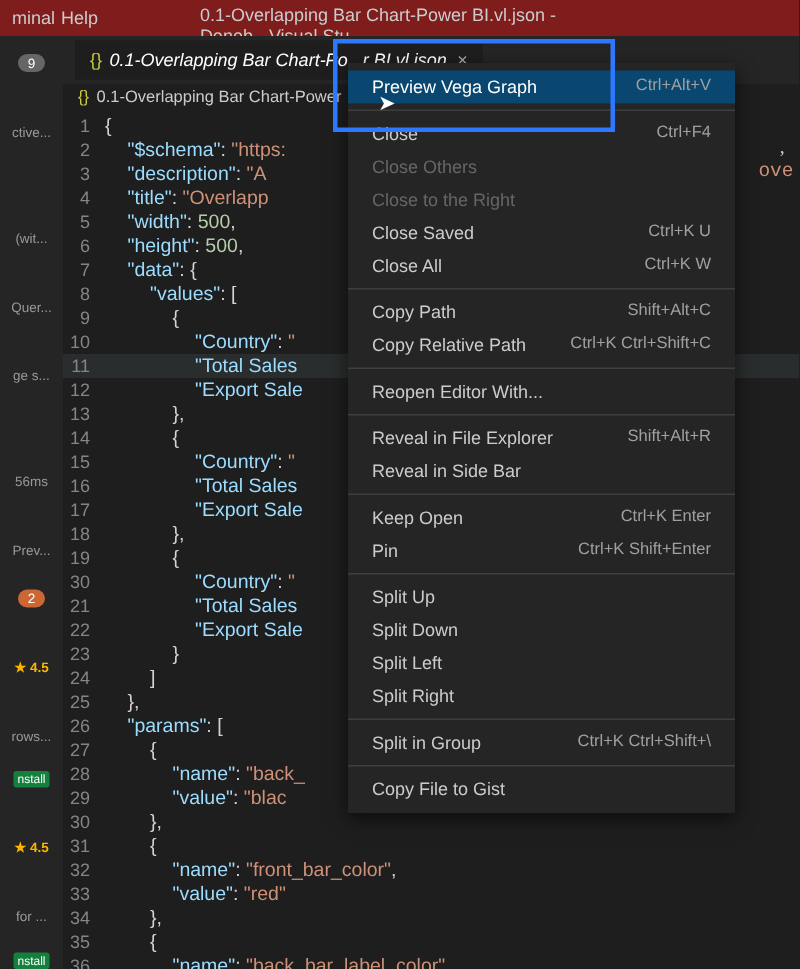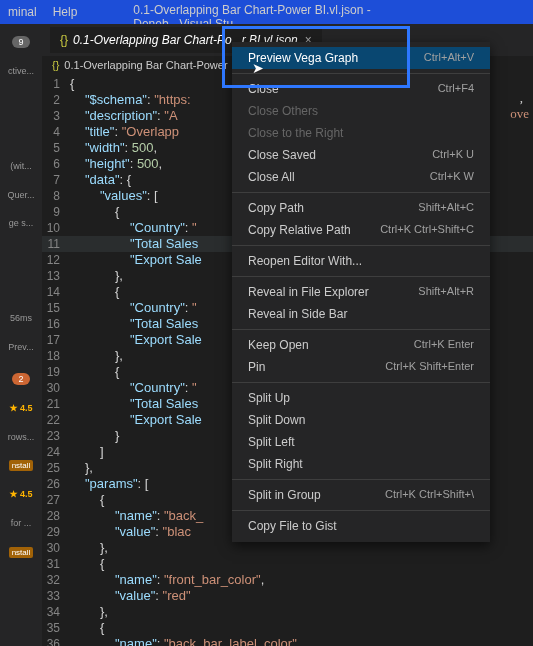--- a/index.html
+++ b/index.html
@@ -2,35 +2,35 @@
 <html><head>
   <meta charset="utf-8">
   <style>
     * { margin: 0; padding: 0; box-sizing: border-box; font-family: 'Segoe UI', Tahoma, sans-serif; }
     body {
       width: 533px; height: 646px;
       background: #1e1e1e; color: #d4d4d4;
       overflow: hidden; position: relative;
       font-size: 12px;
     }
-    .top-menu { display: flex; gap: 16px; padding: 5px 8px; color: #ccc; font-size: 12px; background: #1d4ed8; }
+    .top-menu { display: flex; gap: 4px; padding: 5px 8px; color: #ccc; font-size: 12px; background: #7f1d1d; }
     .title-bar { position: absolute; top: 3px; left: 50%; transform: translateX(-50%); color: #ccc; font-size: 12px; }
     .sidebar {
       position: absolute; left: 0; top: 24px; width: 42px; height: calc(100% - 24px);
       background: #252526; display: flex; flex-direction: column; align-items: center;
       gap: 18px; padding-top: 10px;
     }
-    .sidebar-section { font-size: 9px; color: #999; text-align: center; line-height: 1.2; }
+    .sidebar-section { font-size: 9px; color: #999; text-align: center; line-height: 1.2; margin-top: 17px; }
     .sidebar-badge {
       background: #666; color: #fff; border-radius: 8px; padding: 1px 6px; font-size: 9px;
       display: inline-block;
     }
     .sidebar-star { color: #ffb400; font-size: 9px; font-weight: bold; }
     .sidebar-install {
-      background: #a16207; color: #fff; font-size: 8px; padding: 1px 3px;
+      background: #15803d; color: #fff; font-size: 8px; padding: 1px 3px;
       border-radius: 2px;
     }
     .editor-area { position: absolute; left: 42px; top: 24px; right: 0; bottom: 0; background: #1e1e1e; }
     .tabs { display: flex; height: 32px; background: #252526; align-items: center; padding-left: 8px; }
     .tab {
       display: flex; align-items: center; gap: 5px; padding: 6px 10px; color: #fff;
       font-size: 12px; font-style: italic; background: #1e1e1e;
     }
     .tab-icon { color: #cbcb41; font-style: normal; }
     .tab-close { color: #aaa; font-style: normal; cursor: pointer; margin-left: 2px; }
@@ -339,13 +339,13 @@
     <div class="menu-sep"></div>
     <div class="menu-item">
       <span>Copy File to Gist</span>
     </div>
   </div>
 
 <div class="highlight-box"></div>
 <div class="cursor-icon">➤</div>
 
 <div style="position:absolute; top:90px; right:10px; color:#d4d4d4; font-family:Consolas; font-size:13px;">,</div>
-<div style="position:absolute; top:106px; right:4px; color:#ce9178; font-family:Liberation Serif, serif; font-size:13px;">ove</div>
+<div style="position:absolute; top:106px; right:4px; color:#ce9178; font-family:Liberation Mono, monospace; font-size:13px;">ove</div>
 
 </body></html>

